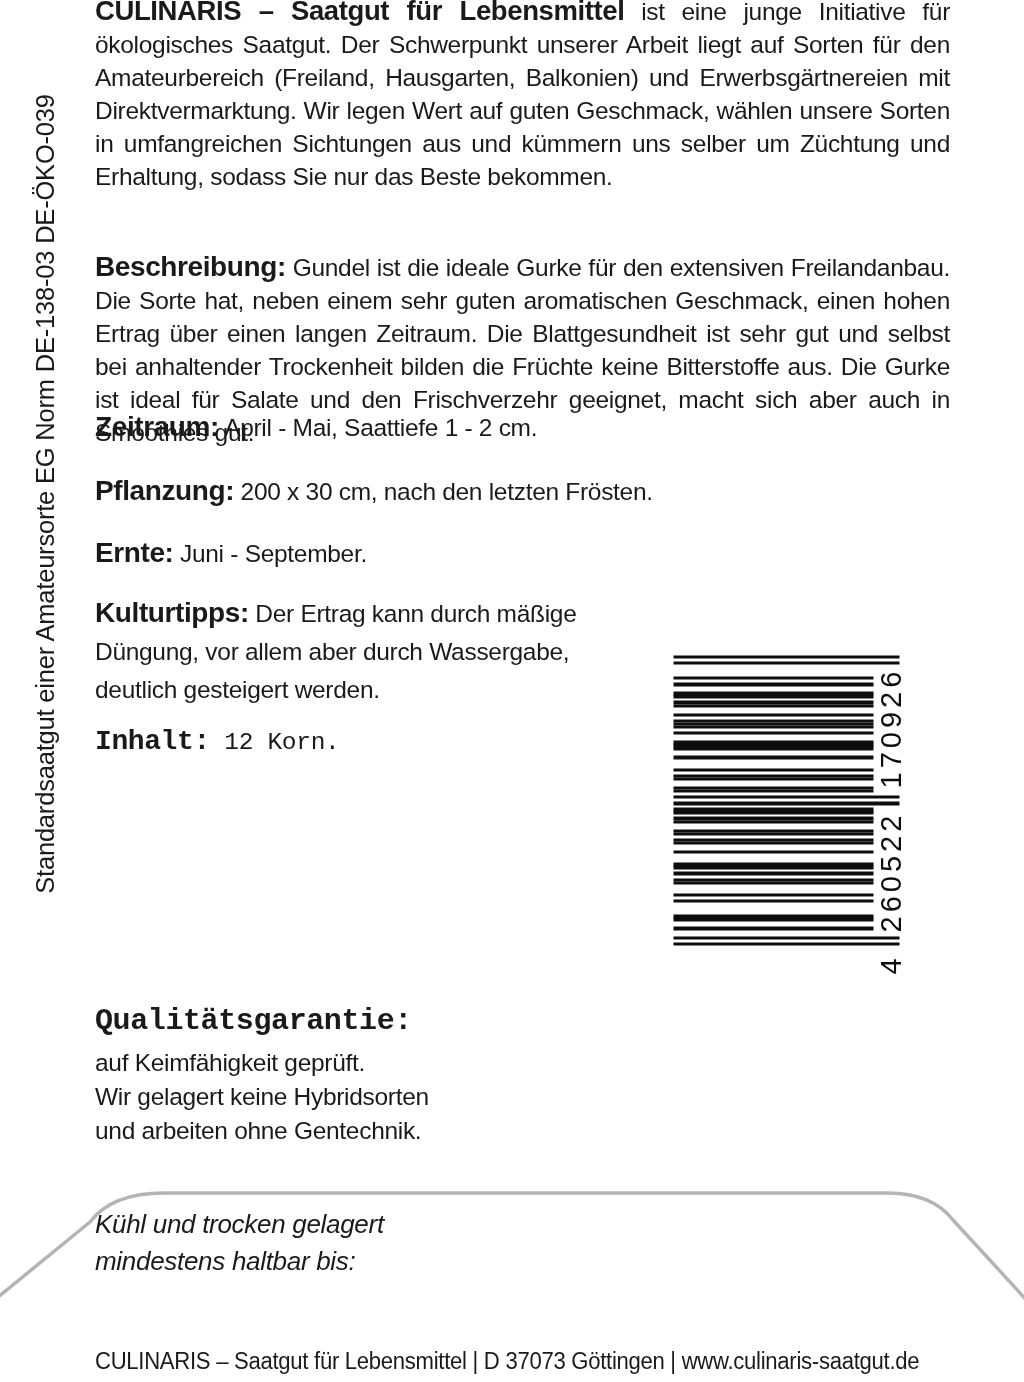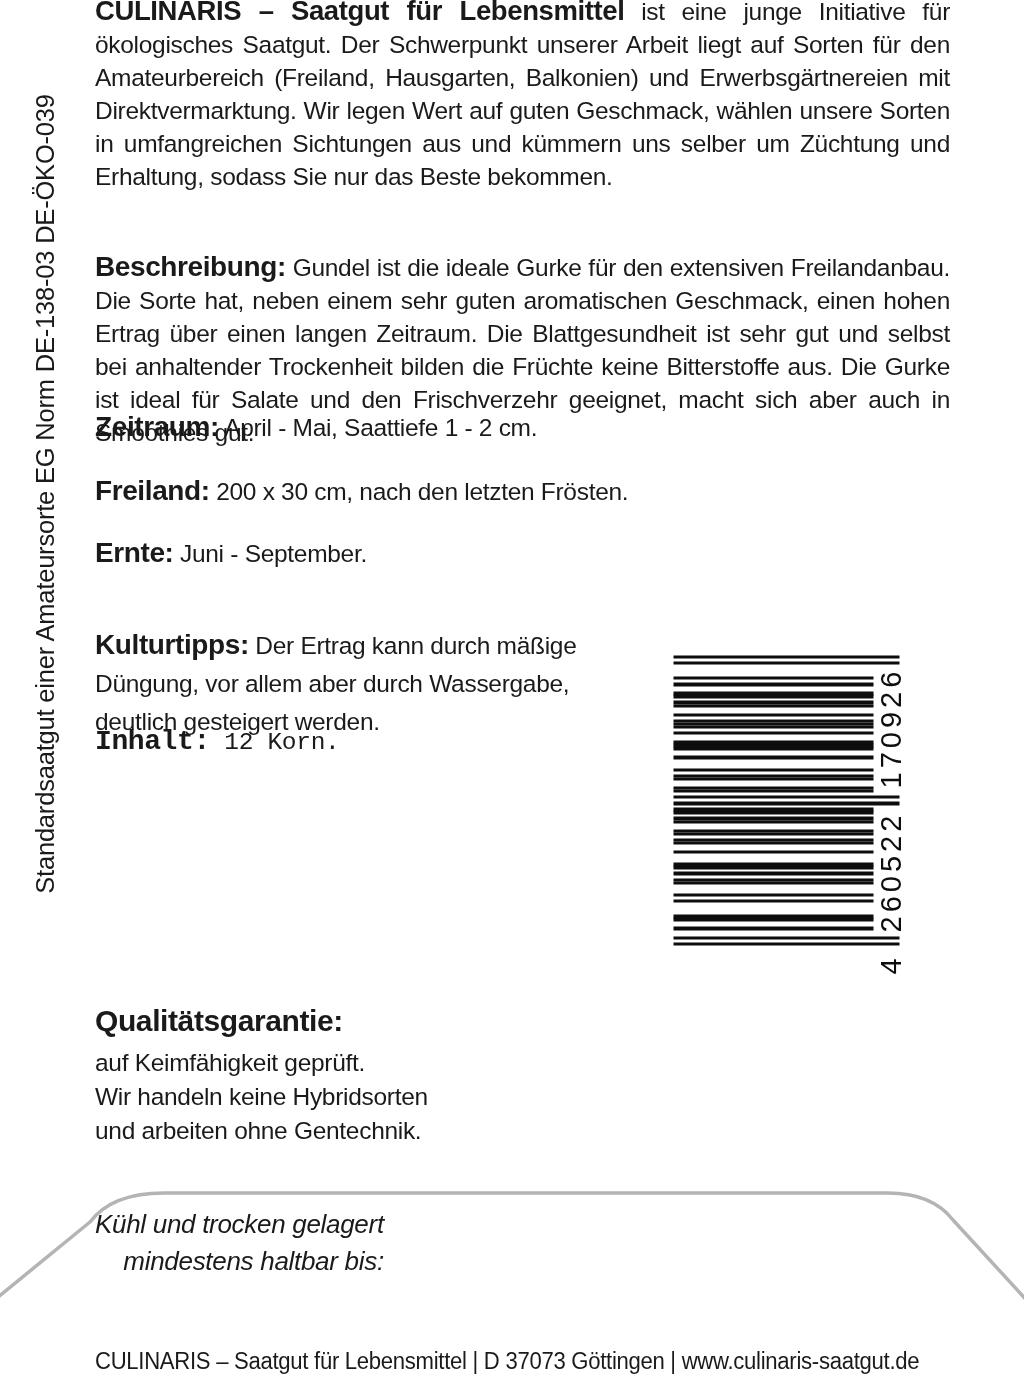--- a/index.html
+++ b/index.html
@@ -37,21 +37,21 @@
     font-size: 25.5px;
     letter-spacing: -0.2px;
     text-align: center;
     white-space: nowrap;
   }
   
   .row { left: 95px; width: 860px; white-space: nowrap; }
   
   .kt-line { line-height: 38px; font-size: 24.5px; letter-spacing: -0.3px; white-space: nowrap; }
   
-  .q-heading { font-weight: 700; font-size: 30px; letter-spacing: -0.4px; }
+  .q-heading { font-weight: 700; font-size: 30px; letter-spacing: -0.4px; font-family: Liberation Mono, monospace; }
   .q-line { font-size: 24.5px; line-height: 34px; letter-spacing: -0.3px; white-space: nowrap; }
   
   .storage-line {
     font-style: italic;
     font-size: 26px;
     line-height: 37px;
     letter-spacing: -0.3px;
     white-space: nowrap;
   }
   
@@ -104,30 +104,30 @@
     <span class="lbl">Beschreibung:</span>
     <span>Gundel ist die ideale Gurke für den extensiven Freilandanbau. Die Sorte hat, neben einem sehr guten aromatischen Geschmack, einen hohen Ertrag über einen langen Zeitraum. Die Blattgesundheit ist sehr gut und selbst bei anhaltender Trockenheit bilden die Früchte keine Bitterstoffe aus. Die Gurke ist ideal für Salate und den Frischverzehr geeignet, macht sich aber auch in Smoothies gut.</span>
   </div>
 
   <div class="abs body-text row" style="top:410px;">
     <span class="lbl">Zeitraum:</span>
     <span>April - Mai, Saattiefe 1 - 2 cm.</span>
   </div>
 
   <div class="abs body-text row" style="top:474px;">
-    <span class="lbl">Freiland:</span>
+    <span class="lbl">Pflanzung:</span>
     <span>200 x 30 cm, nach den letzten Frösten.</span>
   </div>
 
   <div class="abs body-text row" style="top:536px;">
     <span class="lbl">Ernte:</span>
     <span>Juni - September.</span>
   </div>
 
-  <div class="abs" style="left:95px; top:594px; width:640px;margin-top:32px;">
+  <div class="abs" style="left:95px; top:594px; width:640px;">
     <div class="kt-line">
       <span class="lbl">Kulturtipps:</span>
       <span>Der Ertrag kann durch mäßige</span>
     </div>
     <div class="kt-line">Düngung, vor allem aber durch Wassergabe,</div>
     <div class="kt-line">deutlich gesteigert werden.</div>
   </div>
 
   <div class="abs body-text row" style="top:725px;font-family:Liberation Mono, monospace;">
     <span class="lbl">Inhalt:</span>
@@ -184,28 +184,28 @@
       </div>
     <div class="bc-digits bc-d0">4</div>
     <div class="bc-digits bc-d1">260522</div>
     <div class="bc-digits bc-d2">170926</div>
   </div>
 
   <div class="abs" style="left:95px; top:1004px; width:500px;">
     <div class="q-heading">Qualitätsgarantie:</div>
     <div style="height:8px;"></div>
     <div class="q-line">auf Keimfähigkeit geprüft.</div>
-    <div class="q-line">Wir handeln keine Hybridsorten</div>
+    <div class="q-line">Wir gelagert keine Hybridsorten</div>
     <div class="q-line">und arbeiten ohne Gentechnik.</div>
   </div>
 
   <svg class="curve" width="1024" height="202" viewBox="0 0 1024 202">
     <path d="M -8 122 L 90 42 Q 112 13 164 13 L 888 13 Q 932 13 953 40 L 1032 126" fill="none" stroke-width="3.5" stroke-linejoin="round" stroke="#b4b4b4"></path>
   </svg>
 
-  <div class="abs" style="left:95px; top:1206px;text-align:right;">
+  <div class="abs" style="left:95px; top:1206px;">
     <div class="storage-line">Kühl und trocken gelagert</div>
     <div class="storage-line">mindestens haltbar bis:</div>
   </div>
 
   <div class="abs footer-text" style="left:95px; top:1348px;">CULINARIS – Saatgut für Lebensmittel | D 37073 Göttingen | www.culinaris-saatgut.de</div>
 
 </div>
 
 </body></html>

